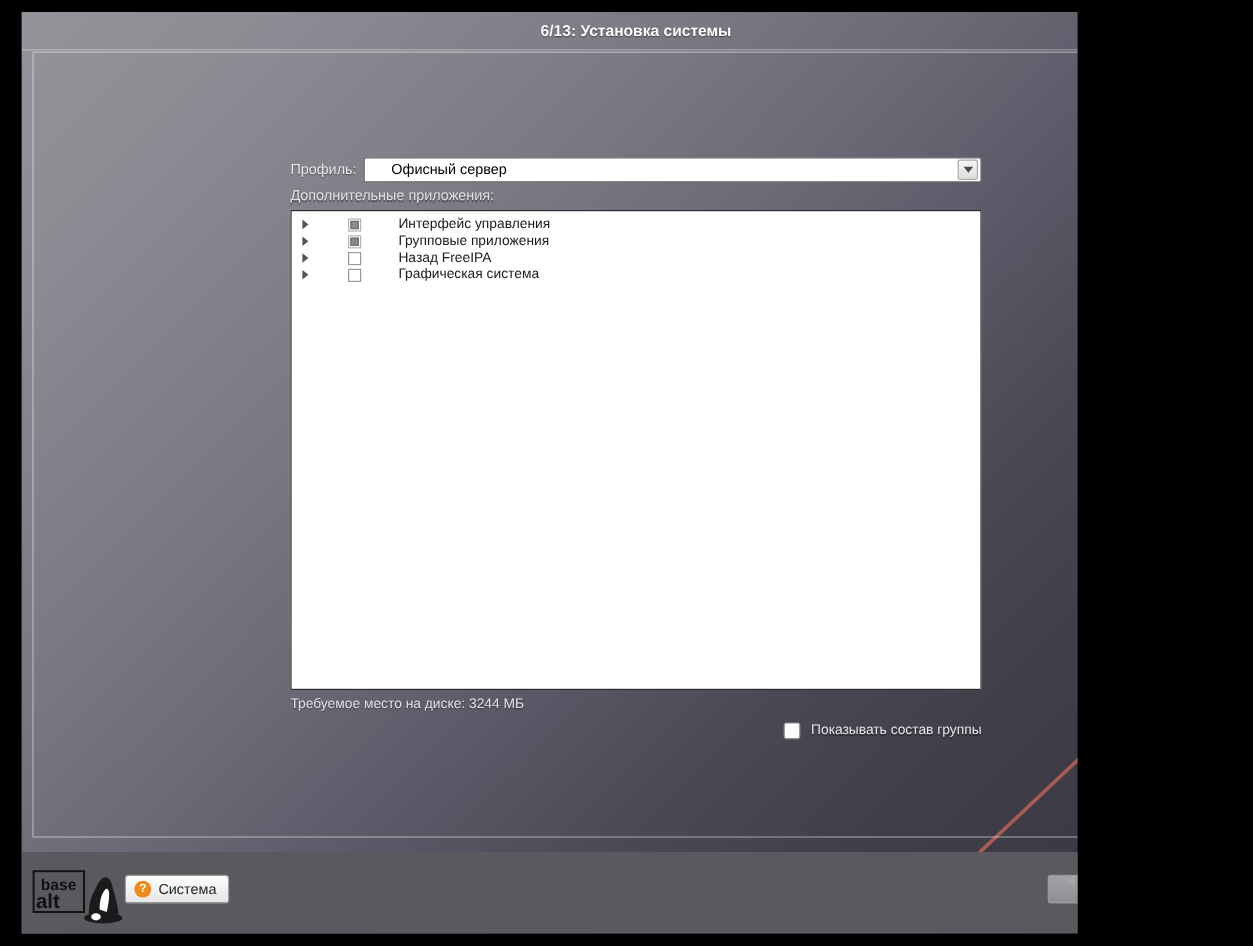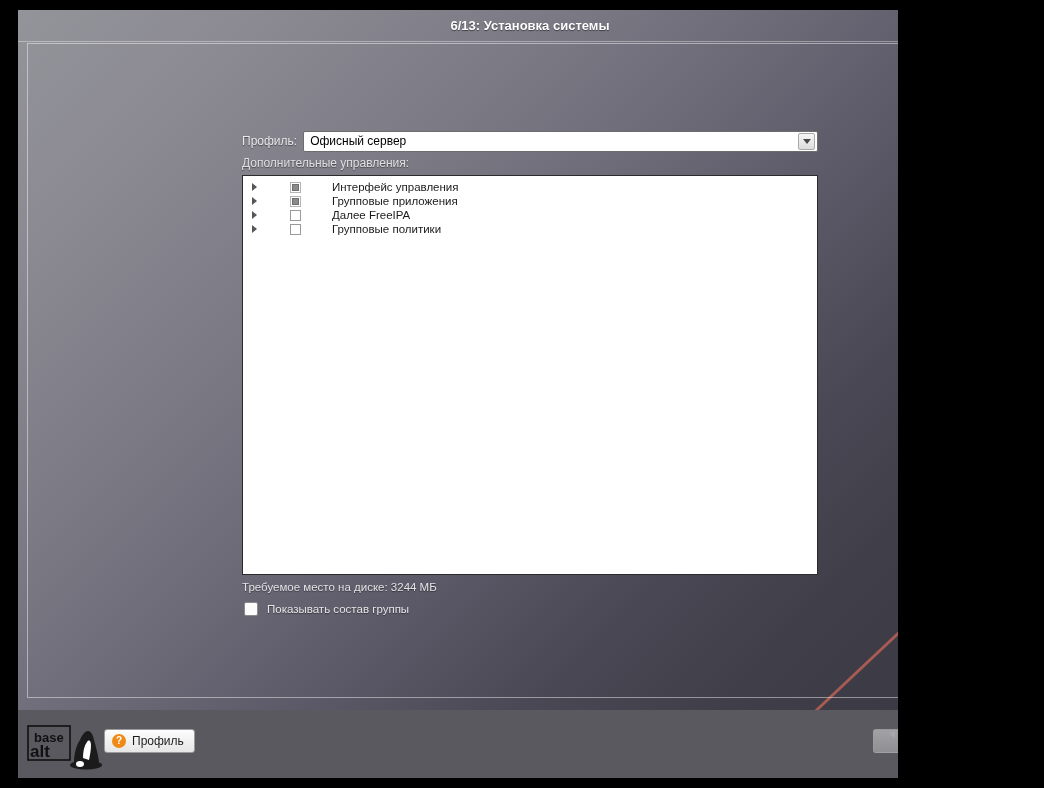--- a/index.html
+++ b/index.html
@@ -138,21 +138,21 @@
     height: 21px;
     background: #ffffff;
     border: 1px solid #6d6d6d;
     border-radius: 2px;
     box-sizing: border-box;
     display: flex;
     align-items: center;
     cursor: default;
   }
   #profile-value {
-    padding-left: 6px;
+    padding-left: 22px;
     font-size: 12px;
     color: #000000;
     flex: 1;
     white-space: nowrap;
     overflow: hidden;
   }
   #profile-arrow-btn {
     width: 17px;
     height: 17px;
     margin-right: 2px;
@@ -245,20 +245,21 @@
     font-size: 11.5px;
     color: #e3e3e6;
     text-shadow: 0 1px 1px rgba(0,0,0,0.45);
   }
 
   #show-group-row {
     margin-top: 9px;
     display: flex;
     align-items: center;
     padding-left: 2px;
+    justify-content: flex-end;
   }
   #show-group-check {
     width: 14px;
     height: 14px;
     box-sizing: border-box;
     background: #fcfcfc;
     border: 1px solid #8b8b8b;
     border-radius: 2px;
     margin-right: 9px;
     cursor: pointer;
@@ -387,21 +388,21 @@
       <div id="profile-row">
         <span id="profile-label">Профиль:</span>
         <div id="profile-combo">
           <span id="profile-value">Офисный сервер</span>
           <span id="profile-arrow-btn">
             <span class="tri-down"></span>
           </span>
         </div>
       </div>
 
-      <div id="apps-label">Дополнительные управления:</div>
+      <div id="apps-label">Дополнительные приложения:</div>
 
       <div id="tree-box">
 
         <div class="tree-row">
           <span class="expander">
               <span class="tri-right"></span>
             </span>
           <span class="tree-check partial"></span>
           <span class="tree-label">Интерфейс управления</span>
         </div>
@@ -412,32 +413,32 @@
             </span>
           <span class="tree-check partial"></span>
           <span class="tree-label">Групповые приложения</span>
         </div>
 
         <div class="tree-row">
           <span class="expander">
               <span class="tri-right"></span>
             </span>
           <span class="tree-check"></span>
-          <span class="tree-label">Далее FreeIPA</span>
+          <span class="tree-label">Назад FreeIPA</span>
         </div>
-
 
 
         <div class="tree-row">
           <span class="expander">
               <span class="tri-right"></span>
             </span>
           <span class="tree-check"></span>
-          <span class="tree-label">Групповые политики</span>
+          <span class="tree-label">Графическая система</span>
         </div>
+
 
 
       </div>
 
       <div id="disk-space">Требуемое место на диске: 3244 МБ</div>
 
       <div id="show-group-row">
         <span id="show-group-check"></span>
         <span id="show-group-label">Показывать состав группы</span>
       </div>
@@ -451,21 +452,21 @@
         <text x="8" y="20" font-family="Liberation Sans, sans-serif" font-size="13" font-weight="bold" fill="#111111">base</text>
         <text x="4" y="35" font-family="Liberation Sans, sans-serif" font-size="17" font-weight="bold" fill="#111111">alt</text>
         <path d="M48 40 C48 32 50 24 54 18 C56 13 59 9 62 9 C65 9 67 13 68 18 C70 25 72 32 73 40 Z" fill="#1b1b1b"></path>
         <path d="M57 36 C57 30 58 24 61 20 C63 17 65 19 65 23 C65 28 64 33 63 38 Z" fill="#ffffff"></path>
         <ellipse cx="60" cy="43" rx="16" ry="4.5" fill="#1b1b1b"></ellipse>
         <ellipse cx="54" cy="42" rx="4" ry="3" fill="#ffffff"></ellipse>
       </svg>
 
       <div id="help-button">
         <span id="help-icon">?</span>
-        <span id="help-label">Профиль</span>
+        <span id="help-label">Система</span>
       </div>
 
       <div class="nav-button" id="back-button">
         <span class="arrow-left-grey"></span>
         <span>Назад</span>
       </div>
 
       <div class="nav-button" id="next-button">
         <span class="arrow-right-green"></span>
         <span>Далее</span>

